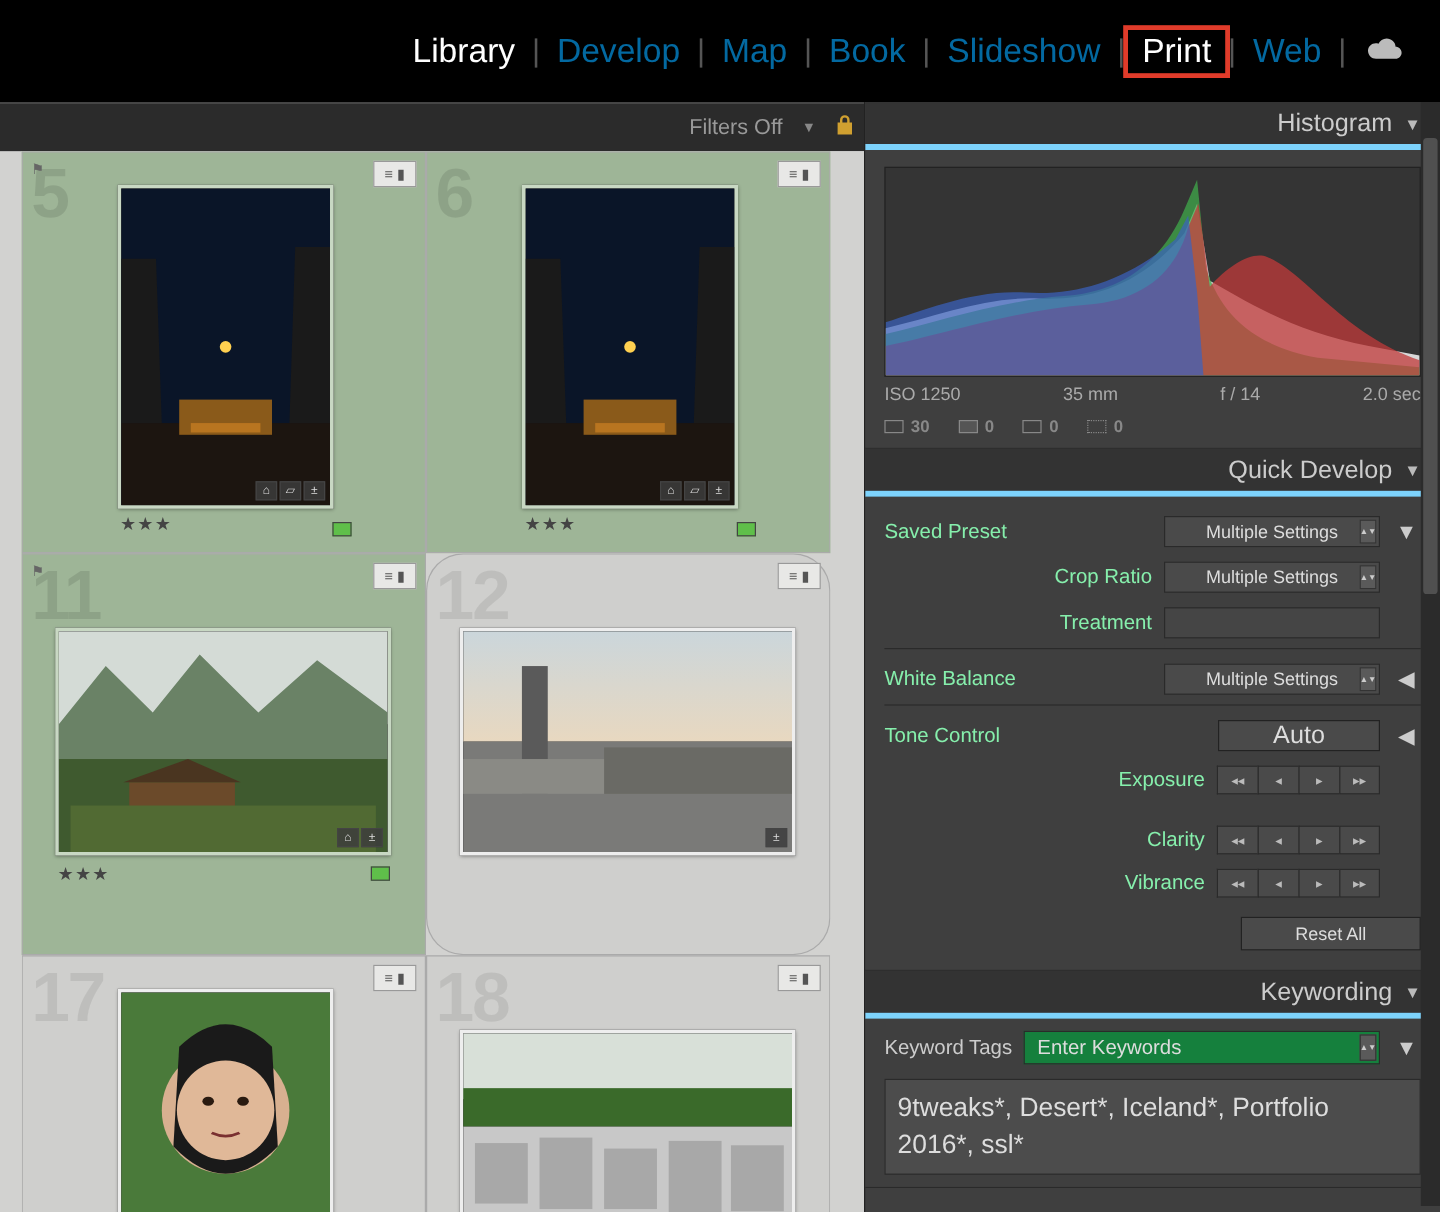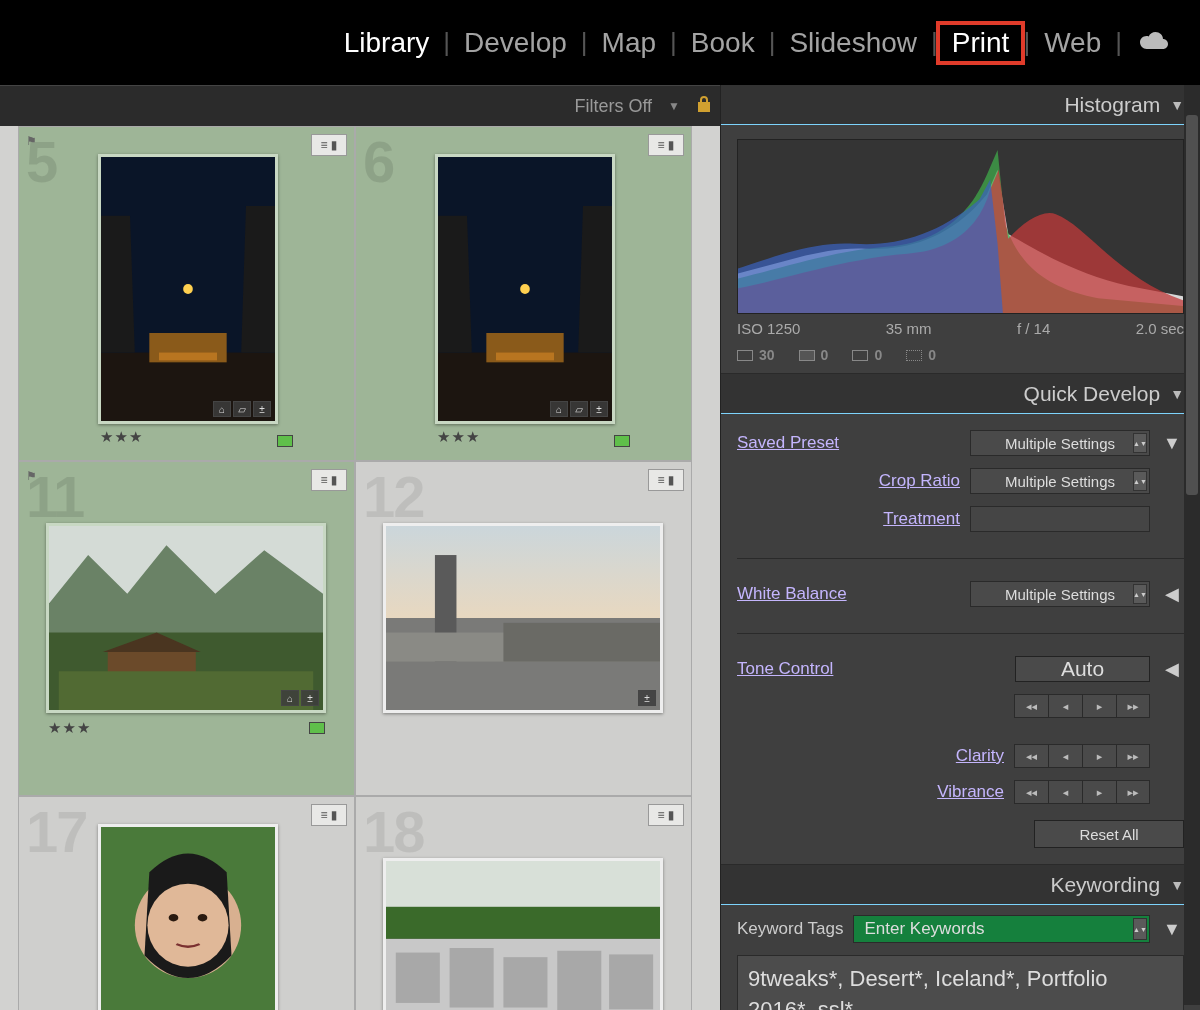--- a/index.html
+++ b/index.html
@@ -22,21 +22,21 @@
     position: relative;
   }
   .topbar .nav {
     display: flex;
     align-items: center;
     gap: 0;
     font-size: 28px;
     font-weight: 400;
   }
   .nav-item {
-    color: #a3a3a3;
+    color: #0369a1;
     padding: 4px 14px;
     cursor: pointer;
     position: relative;
   }
   .nav-item.active { color: #fff; font-weight: 500; }
   .nav-sep { color: #555; font-size: 26px; }
   .nav-item.highlighted {
     outline: 4px solid #e03b2a;
     outline-offset: -2px;
     color: #fff;
@@ -162,21 +162,21 @@
   .panel-header {
     height: 40px;
     background: #333;
     display: flex;
     align-items: center;
     justify-content: flex-end;
     padding: 0 16px;
     gap: 10px;
     font-size: 21px;
     color: #ccc;
-    border-bottom: 1px solid #7dd3fc;
+    border-bottom: 5px solid #7dd3fc;
   }
   .panel-header .tri { font-size: 14px; color: #bbb; }
   
   .histo {
     padding: 14px 16px 10px;
     background: #3f3f3f;
   }
   .histo-plot {
     height: 175px;
     width: 100%;
@@ -206,40 +206,40 @@
   .qd-row {
     display: flex;
     align-items: center;
     justify-content: space-between;
     padding: 6px 0;
     font-size: 17px;
     color: #ccc;
     gap: 10px;
   }
   .qd-row.sub { justify-content:flex-end; }
-  .qd-label { color: #c4b5fd; min-width: 120px; text-align: right; flex:1;text-decoration:underline; }
+  .qd-label { color: #86efac; min-width: 120px; text-align: right; flex:1; }
   .qd-label.left { text-align: left; flex:1;}
   .qd-select {
     width: 180px; height: 26px;
     background: #4a4a4a;
     border: 1px solid #2a2a2a;
     color: #ddd;
     font-size: 15px;
     display: flex; align-items:center; justify-content:center;
     position: relative;
   }
   .qd-select .stepper {
     width: 14px;
     position:absolute; right:2px; top:2px; bottom:2px;
     background:#5a5a5a; border:1px solid #333;
     display:flex; flex-direction:column; font-size:7px; color:#ccc; justify-content:space-around; align-items:center;
   }
   .qd-select.empty { background:#454545;}
   .qd-tri { font-size: 18px; color: #ccc; width: 24px; text-align:center;}
-  .qd-subgroup { border-top: 1px solid #2a2a2a; margin-top:20px; padding-top:16px;}
+  .qd-subgroup { border-top: 1px solid #2a2a2a; margin-top:2px; padding-top:6px;}
   .qd-btn {
     width: 135px; height: 26px;
     background: #4a4a4a; border: 1px solid #222;
     color: #ddd; font-size: 21px;
     display:flex; align-items:center; justify-content:center;
   }
   .stepper-group { display:flex; gap:0;}
   .stepper-group .sb {
     width: 34px; height: 24px;
     background: #4a4a4a; border:1px solid #2a2a2a; border-right:none;
@@ -372,21 +372,21 @@
           </svg>
           <div class="badges">
             <span class="badge">⌂</span>
             <span class="badge">±</span>
           </div>
         </div>
         <div class="stars" style="left:30px; top:258px;">★★★</div>
         <div class="color-swatch" style="right:30px; bottom:62px; background:#5fbf4a;"></div>
       </div>
 
-      <div class="cell" style="left:355px; top:335px; width:337px; height:335px;">
+      <div class="cell" style="left:355px; top:335px; width:337px; height:335px;border-radius:31px;">
         <div class="cell-num">12</div>
         <div class="cell-menu">≡ ▮</div>
         <div class="thumb" style="left:28px; top:62px; width:280px; height:190px; border-color:#eee;">
           <svg viewBox="0 0 280 190" preserveAspectRatio="none">
             <defs>
                 <linearGradient id="sky1" x1="0" y1="0" x2="0" y2="1">
                   <stop offset="0" stop-color="#cbd6db"></stop>
                   <stop offset="1" stop-color="#e8d8c0"></stop>
                 </linearGradient>
               </defs>
@@ -523,20 +523,21 @@
         </div>
         </div>
 
         <div class="qd-subgroup">
         <div class="qd-row">
           <span class="qd-label left">Tone Control</span>
           <div class="qd-btn">Auto</div>
           <span class="qd-tri">◀</span>
         </div>
         <div class="qd-row sub">
+          <span class="qd-label">Exposure</span>
           <div class="stepper-group">
             <span class="sb">◂◂</span>
                 <span class="sb">◂</span>
                 <span class="sb">▸</span>
                 <span class="sb">▸▸</span>
           </div>
           <span class="qd-tri"></span>
         </div>
         <div class="qd-row sub" style="margin-top:14px;">
           <span class="qd-label">Clarity</span>

